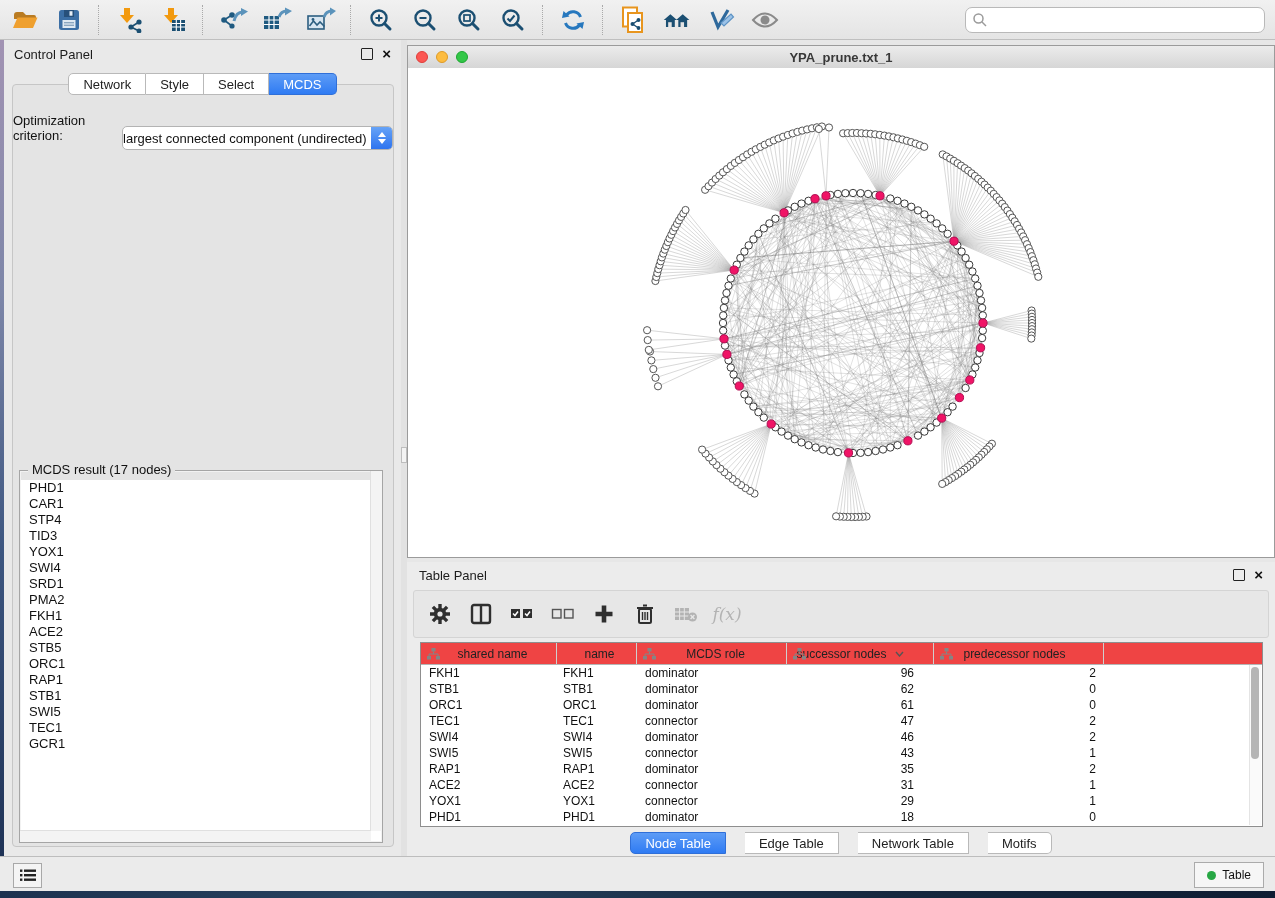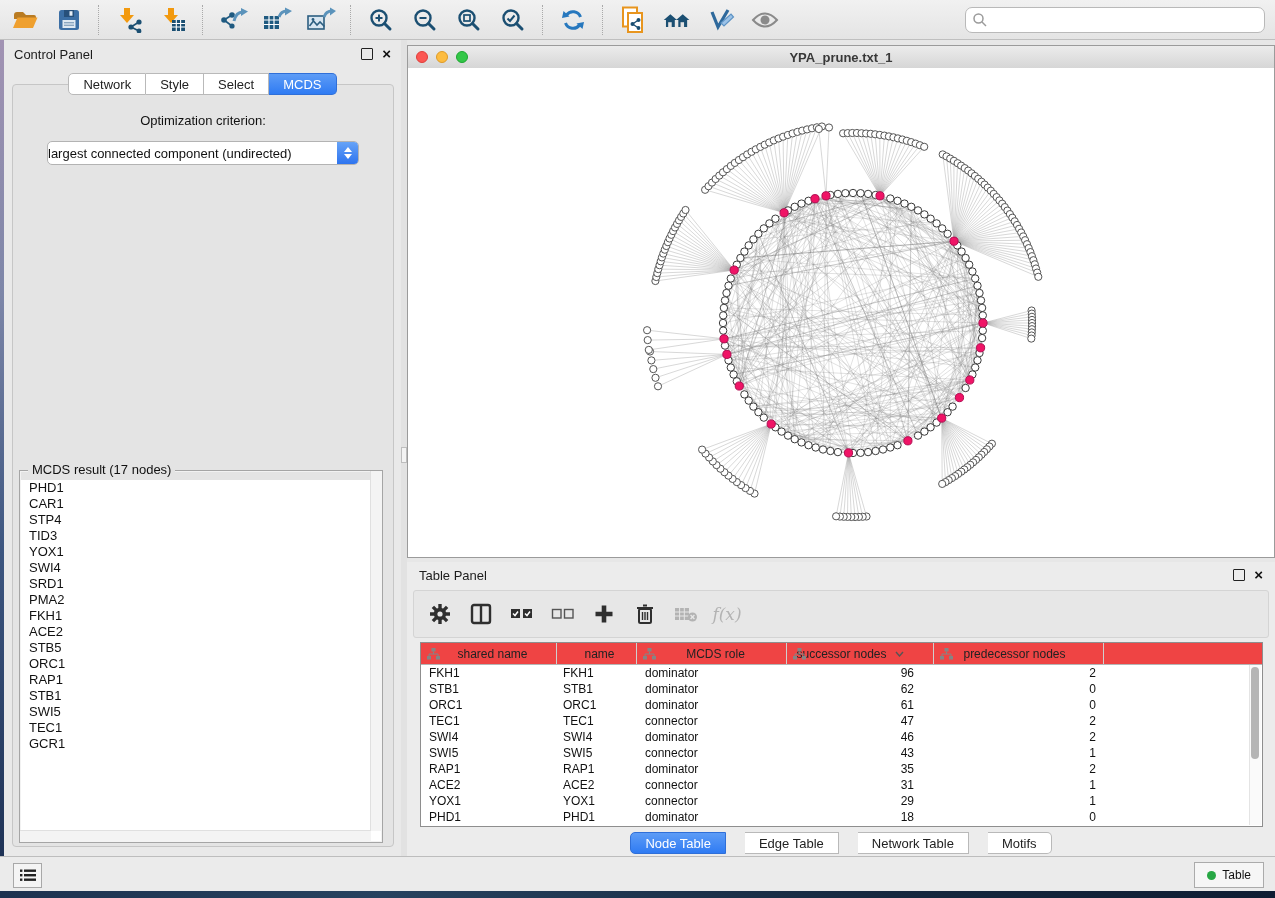--- a/index.html
+++ b/index.html
@@ -26,21 +26,21 @@
   .float-btn{width:10px;height:10px;border:1.6px solid #222;border-radius:1px;display:inline-block;}
   .close-btn{font-size:15px;font-weight:bold;color:#111;line-height:10px;}
   .cp-body{position:absolute;left:8px;right:7px;top:44px;bottom:9px;background:#e4e4e4;
     border:1px solid #c6c6c6;border-radius:4px;}
   .seg{position:absolute;top:33px;left:0;right:0;display:flex;justify-content:center;z-index:5;}
   .seg-btn{height:22px;padding:0 14px;background:#fff;border:1px solid #b9b9b9;border-left-width:0;
     font-size:13px;color:#222;display:flex;align-items:center;font-family:inherit;}
   .seg-btn:first-child{border-radius:5px 0 0 5px;border-left-width:1px;}
   .seg-btn:last-child{border-radius:0 5px 5px 0;}
   .seg-btn.sel{background:linear-gradient(#5d9cf6,#2f7bf3);color:#fff;border-color:#2f6fd8;}
-  .cp-content{position:absolute;left:0;right:0;top:28px;display:flex;flex-direction:column;align-items:center;}
+  .cp-content{position:absolute;left:0;right:0;top:28px;display:flex;flex-direction:row;align-items:flex-start;}
   .crit-label{font-size:13px;color:#111;}
   .dropdown{margin-top:13px;width:312px;height:24px;background:#fff;border:1px solid #b3b3b3;border-radius:5px;
     display:flex;align-items:center;box-sizing:border-box;position:relative;}
   .dd-text{flex:1;font-size:13px;color:#111;white-space:nowrap;}
   .dd-cap{width:21px;height:22px;margin:0;border-radius:0 4px 4px 0;
     background:linear-gradient(#66a3f7,#2e74ef);display:flex;flex-direction:column;align-items:center;justify-content:center;gap:2px;}
   .dd-cap .up{width:0;height:0;border-left:4px solid transparent;border-right:4px solid transparent;border-bottom:5px solid #fff;}
   .dd-cap .dn{width:0;height:0;border-left:4px solid transparent;border-right:4px solid transparent;border-top:5px solid #fff;}
   .btn-row{margin-top:12px;display:flex;gap:13px;}
   .mac-btn{height:24px;padding:0 16px;background:linear-gradient(#ffffff,#ececec);border:1px solid #9d9d9d;

